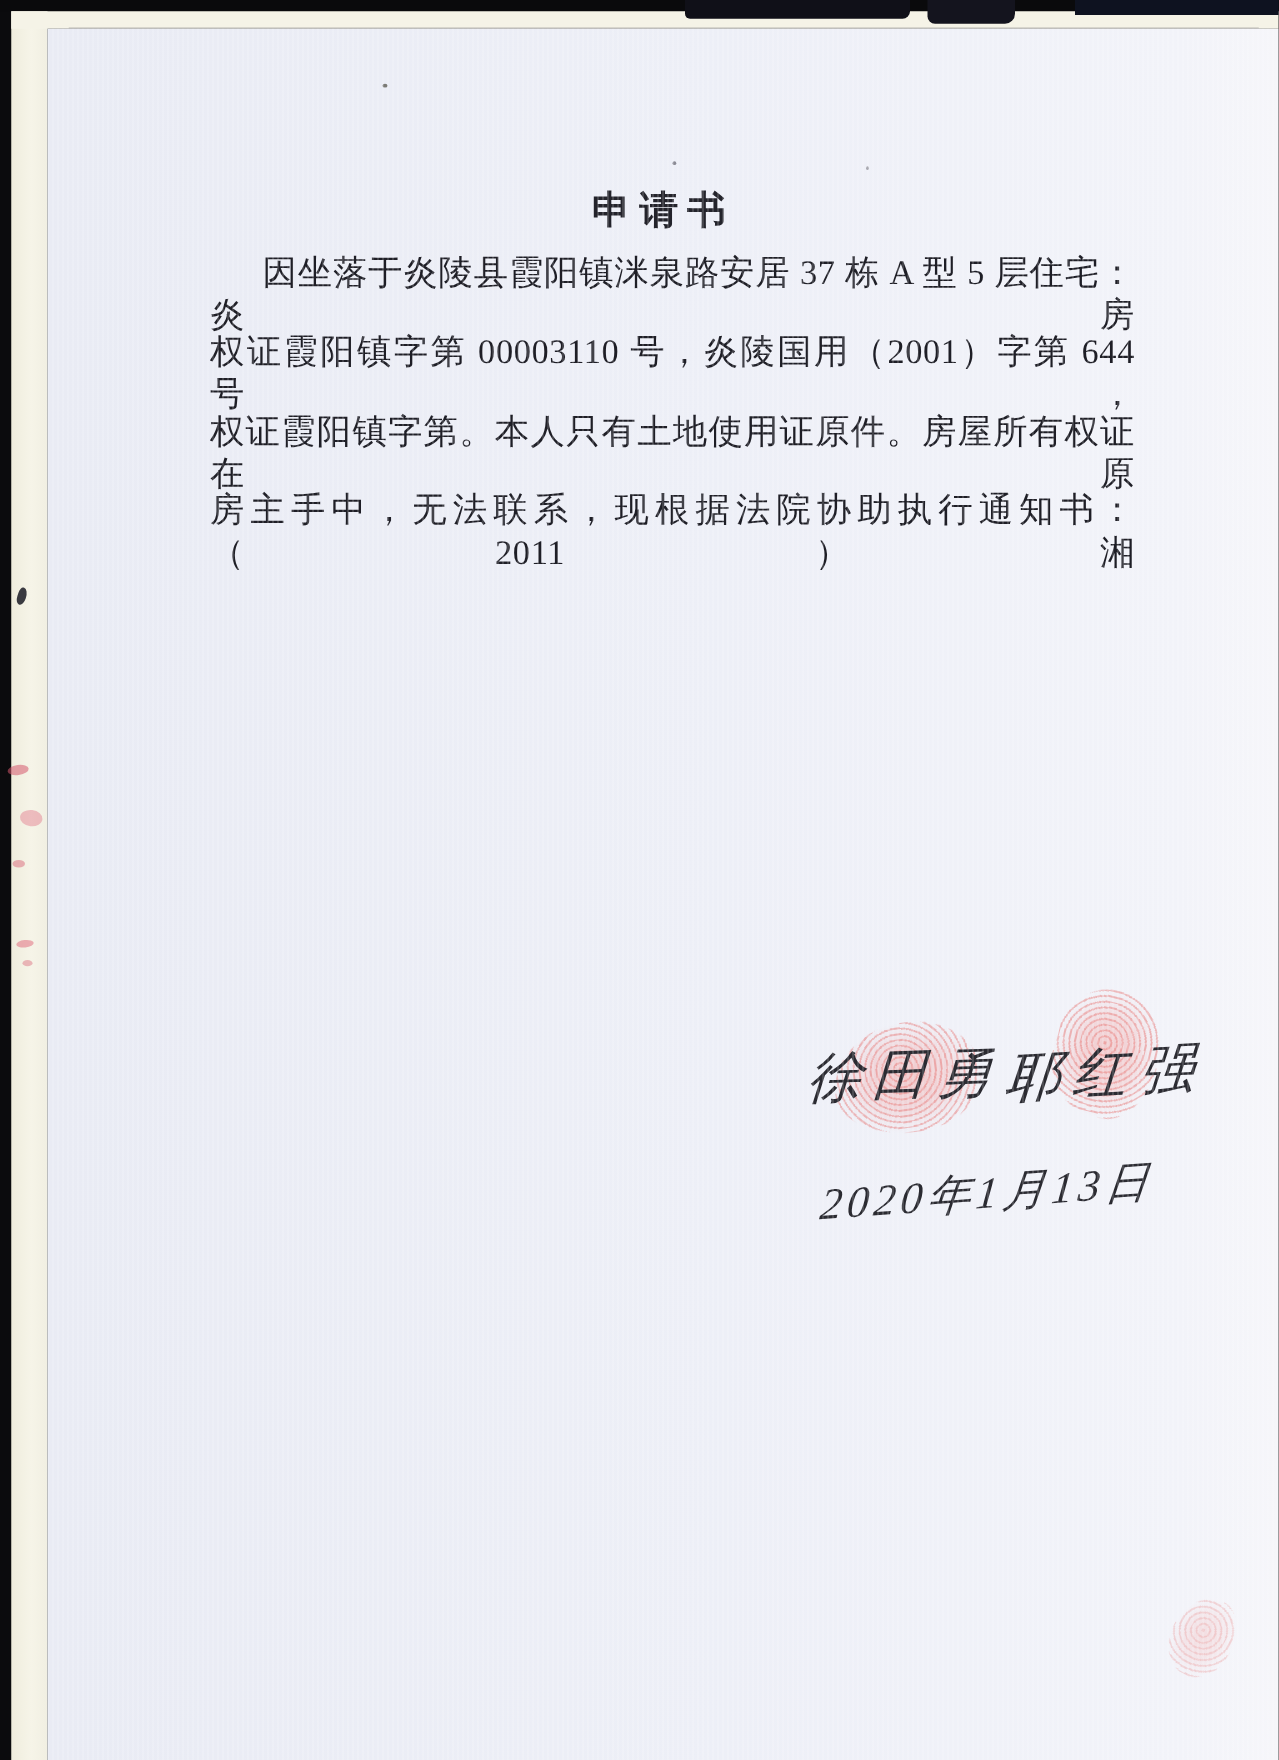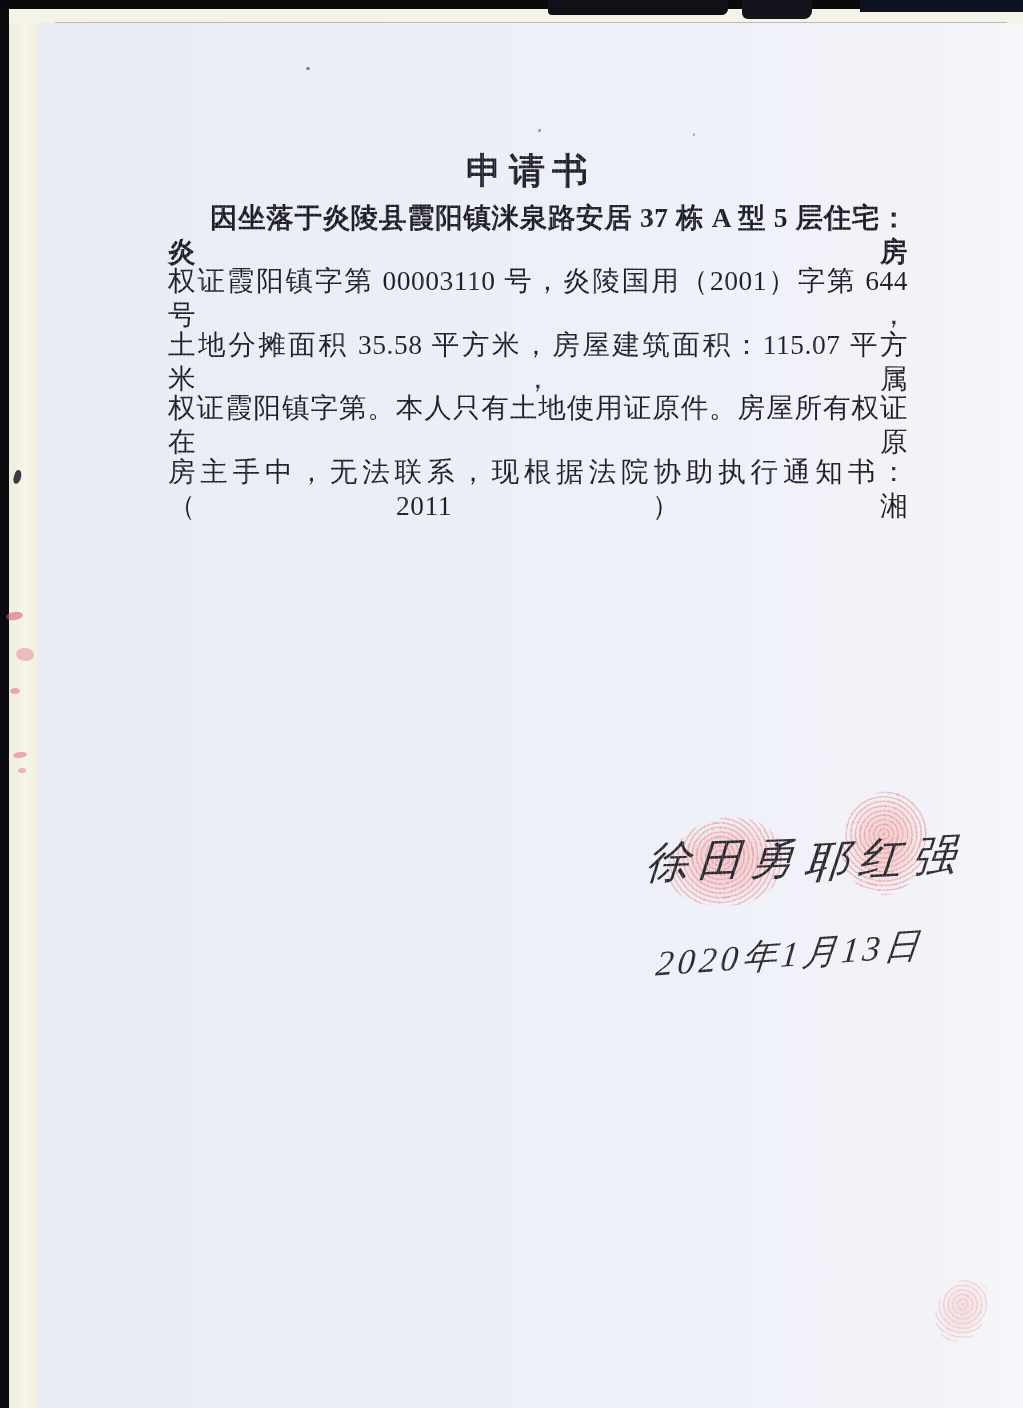--- a/index.html
+++ b/index.html
@@ -25,33 +25,33 @@
     position:absolute;left:38px;top:23px;width:985px;height:1385px;
     background:linear-gradient(90deg,#e9ebf4 0%,#edeff7 55%,#f2f3f9 92%,#f6f6fa 100%);
   }
   .page::after{ 
     content:"";position:absolute;inset:0;
     background:repeating-linear-gradient(90deg,rgba(255,255,255,.45) 0 1px,rgba(0,0,0,0) 1px 4px);
     opacity:.35;pointer-events:none;
   }
   .doc-title{
     position:absolute;left:0;top:124px;width:985px;
-    text-align:center;font-size:36px;font-weight:700;letter-spacing:7px;
+    text-align:center;font-size:31px;font-weight:700;letter-spacing:7px;
     color:#23232b;
   }
   .body-text{
     position:absolute;left:130px;top:168px;width:740px;
     font-size:27.5px;color:#1e1e26;
   }
   .body-line{
     width:100%;height:53.4px;line-height:34px;padding-top:10px;
     text-align:justify;text-align-last:justify;
     white-space:normal;letter-spacing:.5px;
   }
-  .body-line.first{text-indent:42px;font-weight:bold;}
+  .body-line.first{text-indent:42px;}
   .body-line.last{text-align-last:left;}
   
   .fingerprint{
     position:absolute;pointer-events:none;
     background:
       radial-gradient(closest-side,rgba(242,124,118,.34),rgba(242,124,118,.22) 55%,rgba(242,124,118,.08) 80%,transparent 100%),
       repeating-radial-gradient(circle at 46% 42%,rgba(226,84,80,.38) 0 1.4px,rgba(255,255,255,0) 1.4px 4.6px);
     filter:blur(.4px);
   }
   .fp-left{left:629px;top:795px;width:118px;height:88px;border-radius:52% 48% 46% 54%/58% 50% 50% 42%;transform:rotate(-8deg);}
@@ -105,21 +105,20 @@
 
     <div class="mark speck1"></div>
     <div class="mark speck2"></div>
     <div class="mark speck3"></div>
 
     <div class="doc-title">申请书</div>
 
     <div class="body-text">
       <div class="body-line first">因坐落于炎陵县霞阳镇洣泉路安居 37 栋 A 型 5 层住宅：炎房</div>
       <div class="body-line">权证霞阳镇字第 00003110 号，炎陵国用（2001）字第 644 号，</div>
-      <div class="body-line">土地分摊面积 35.58 平方米，房屋建筑面积：115.07 平方米，属</div>
       <div class="body-line">权证霞阳镇字第。本人只有土地使用证原件。房屋所有权证在原</div>
       <div class="body-line">房主手中，无法联系，现根据法院协助执行通知书：（2011）湘</div>
     </div>
 
     <div class="fingerprint fp-left"></div>
     <div class="fingerprint fp-right"></div>
     <div class="handwriting sig-name1">徐田勇</div>
     <div class="handwriting sig-name2">耶红强</div>
     <div class="handwriting sig-date">2020年1月13日</div>
 

